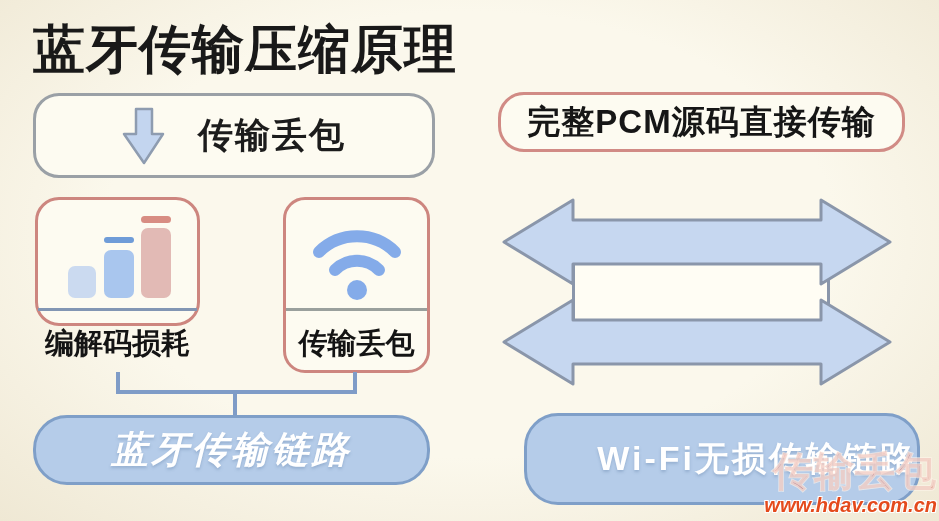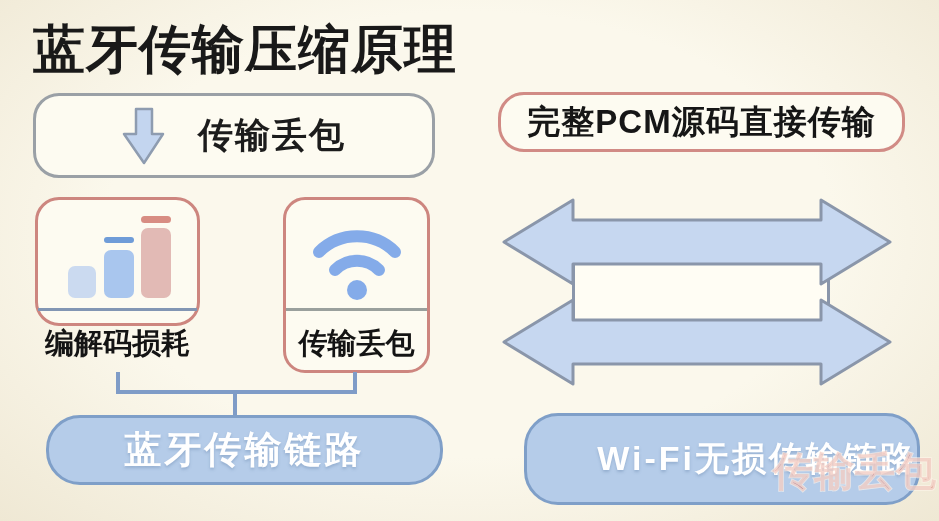--- a/index.html
+++ b/index.html
@@ -49,21 +49,21 @@
   #conn-h    {left:116px;top:390px;width:241px;height:4px;}
   #conn-mid  {left:233px;top:392px;width:4px;height:25px;}
   
   .link-box{
     position:absolute;background:#b5cce9;border:3px solid #7f9fc8;
     border-radius:34px;box-sizing:border-box;
     display:flex;align-items:center;justify-content:center;
     color:#ffffff;font-weight:900;letter-spacing:3px;
     text-shadow:0 2px 3px rgba(90,120,160,0.35);white-space:nowrap;
   }
-  #bt-link-box{left:46px;top:415px;width:397px;height:70px;font-size:37px;}
+  #bt-link-box{left:33px;top:415px;width:397px;height:70px;font-size:37px;font-style:italic;}
   #wifi-link-box{left:524px;top:413px;width:396px;height:92px;font-size:34px;justify-content:flex-end;}
   
   #pcm-box{left:498px;top:92px;width:407px;height:60px;
     display:flex;align-items:center;justify-content:center;
     border:3px solid #d18b85;}
   #pcm-box .label{font-size:33px;font-weight:900;color:#161616;letter-spacing:1px;white-space:nowrap;}
   .dbl-arrow{position:absolute;left:501px;width:392px;height:92px;}
   #arrow-top{top:196px;}
   #arrow-bottom{top:296px;}
   #arrow-connector-rect{
@@ -148,15 +148,16 @@
   <svg class="dbl-arrow" id="arrow-bottom" viewBox="0 0 392 92">
     <polygon points="3,46 72,4 72,24 320,24 320,4 389,46 320,88 320,68 72,68 72,88" fill="#c6d7f0" stroke="#8a96aa" stroke-width="3" stroke-linejoin="round"></polygon>
   </svg>
 
   <div class="link-box" id="wifi-link-box">
     <span>Wi-Fi无损传输链路</span>
   </div>
 
   <div id="watermark">
     <div id="wm-name">传输丢包</div>
+    <div id="wm-url">www.hdav.com.cn</div>
   </div>
 
 </div>
 
 </body></html>

